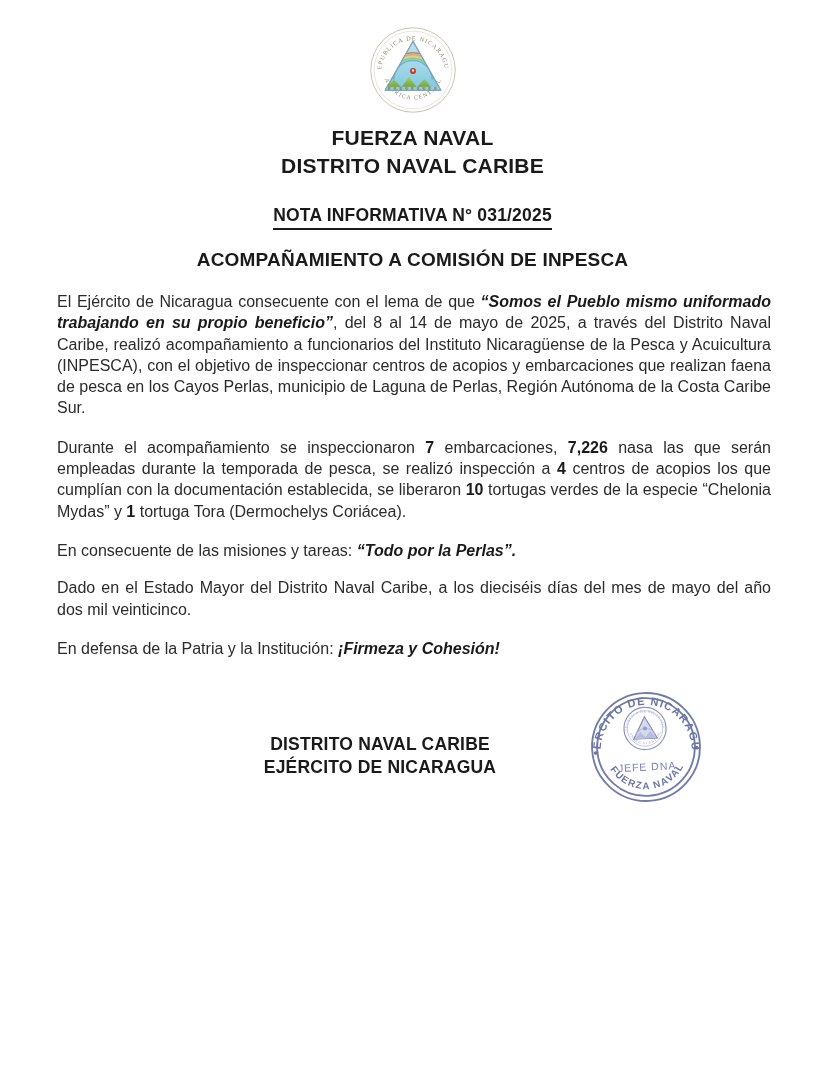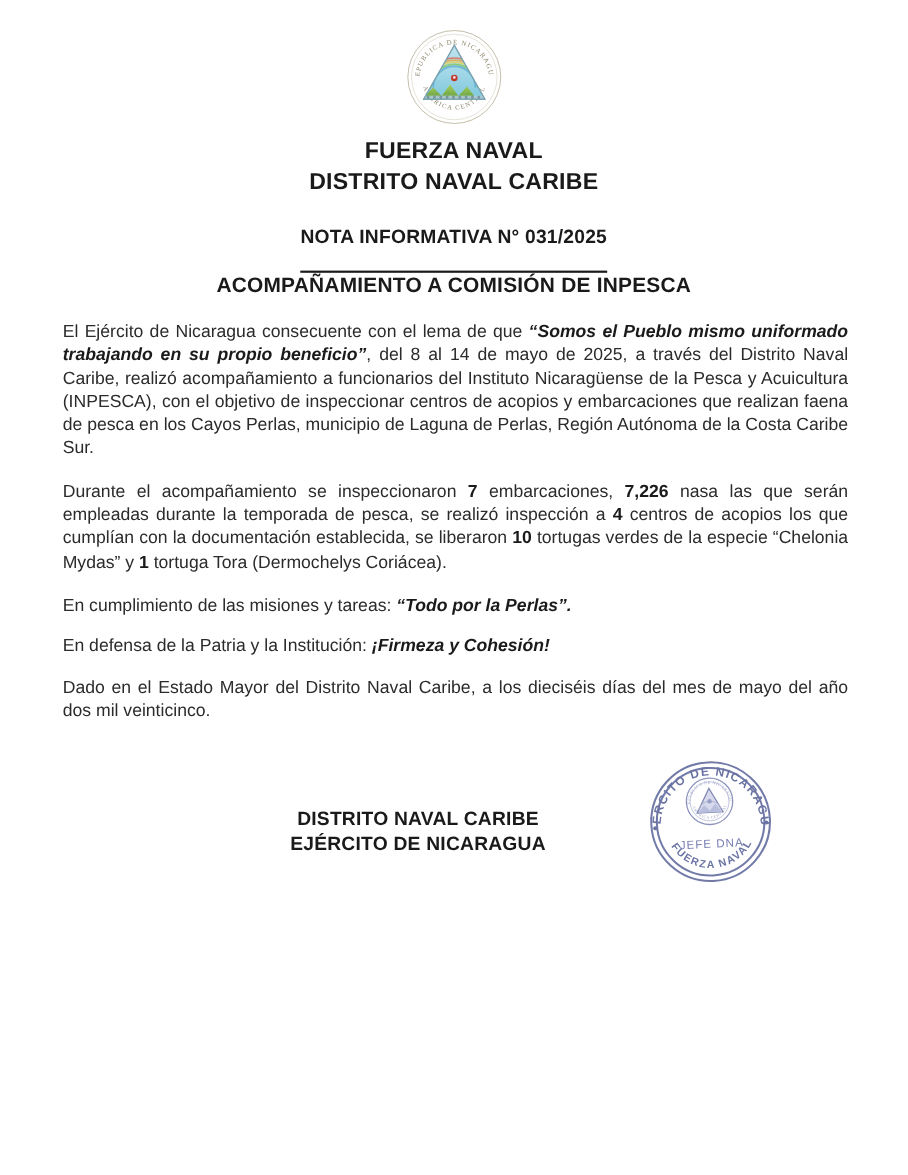--- a/index.html
+++ b/index.html
@@ -61,21 +61,21 @@
     width: 825px;
     text-align: center;
   }
   .h-nota {
     display: inline-block;
     font-size: 17.5px;
     font-weight: bold;
     letter-spacing: 0.2px;
     color: #1a1a1a;
     border-bottom: 2px solid #1a1a1a;
-    padding-bottom: 20px;
+    padding-bottom: 2px;
   }
 
   .subject-block {
     position: absolute;
     top: 249px;
     left: 0;
     width: 825px;
     text-align: center;
   }
   .h-subject {
@@ -214,25 +214,25 @@
   <div class="subject-block">
     <div class="h-subject">ACOMPAÑAMIENTO A COMISIÓN DE INPESCA</div>
   </div>
 
   <div class="body-area">
 
     <p class="para"><span>El Ejército de Nicaragua consecuente con el lema de que </span><span class="slogan">“Somos el Pueblo mismo uniformado trabajando en su propio beneficio”</span><span>, del 8 al 14 de mayo de 2025, a través del Distrito Naval Caribe, realizó acompañamiento a funcionarios del Instituto Nicaragüense de la Pesca y Acuicultura (INPESCA), con el objetivo de inspeccionar centros de acopios y embarcaciones que realizan faena de pesca en los Cayos Perlas, municipio de Laguna de Perlas, Región Autónoma de la Costa Caribe Sur.</span></p>
 
     <p class="para"><span>Durante el acompañamiento se inspeccionaron </span><b>7</b><span> embarcaciones, </span><b>7,226</b><span> nasa las que serán empleadas durante la temporada de pesca, se realizó inspección a </span><b>4</b><span> centros de acopios los que cumplían con la documentación establecida, se liberaron </span><b>10</b><span> tortugas verdes de la especie “Chelonia Mydas” y </span><b>1</b><span> tortuga Tora (Dermochelys Coriácea).</span></p>
 
-    <p class="para tight"><span>En cumplimiento de las misiones y tareas: </span><span class="slogan">“Todo por la Perlas”.</span></p>
+    <p class="para tight"><span>En consecuente de las misiones y tareas: </span><span class="slogan">“Todo por la Perlas”.</span></p>
+
+    <p class="para">Dado en el Estado Mayor del Distrito Naval Caribe, a los dieciséis días del mes de mayo del año dos mil veinticinco.</p>
 
     <p class="para tight"><span>En defensa de la Patria y la Institución: </span><span class="slogan">¡Firmeza y Cohesión!</span></p>
-
-    <p class="para">Dado en el Estado Mayor del Distrito Naval Caribe, a los dieciséis días del mes de mayo del año dos mil veinticinco.</p>
   </div>
 
   <svg class="stamp" viewBox="0 0 140 140">
     <g fill="none" stroke="#4a5590" stroke-width="2.2" opacity="0.95">
       <circle cx="70" cy="70" r="64"></circle>
       <circle cx="70" cy="70" r="58"></circle>
     </g>
     <path id="sealTop" d="M 16,74 A 54,54 0 0 1 124,74" fill="none"></path>
     <path id="sealBot" d="M 20,70 A 50,50 0 0 0 120,70" fill="none"></path>
     <text font-family="'Liberation Sans', sans-serif" font-size="13" font-weight="bold" fill="#4a5590" letter-spacing="1.4">

